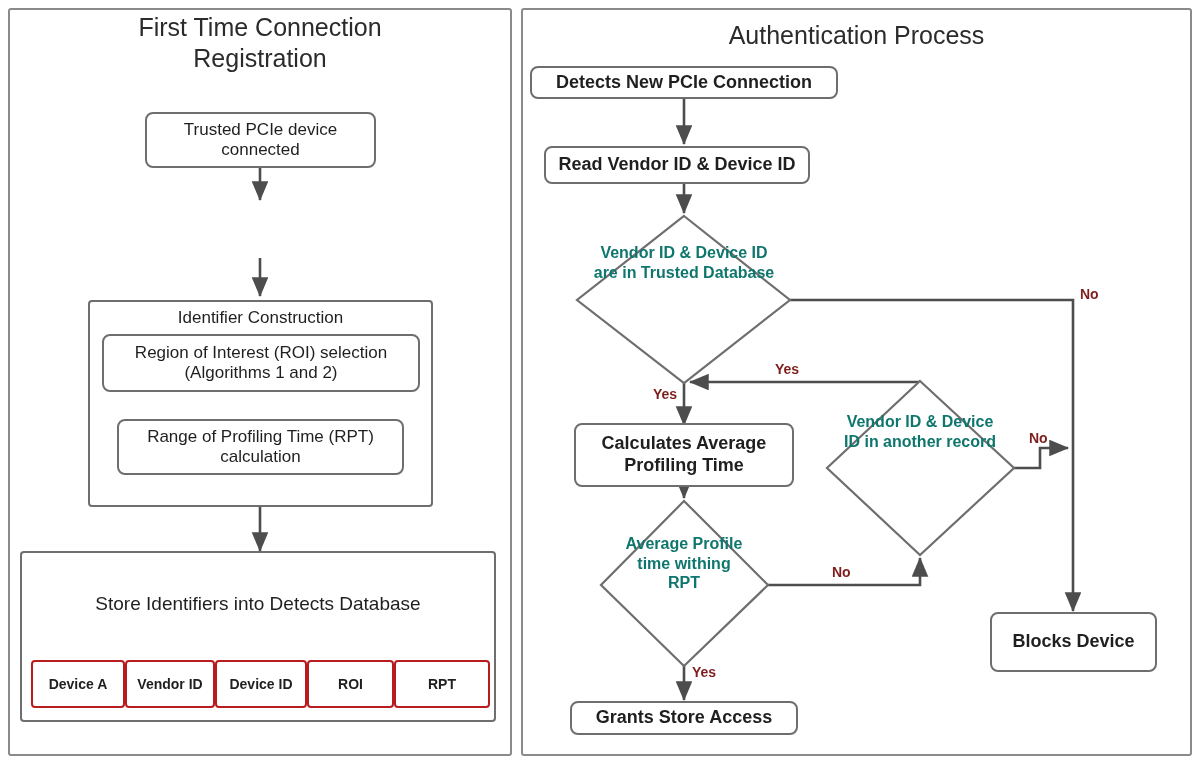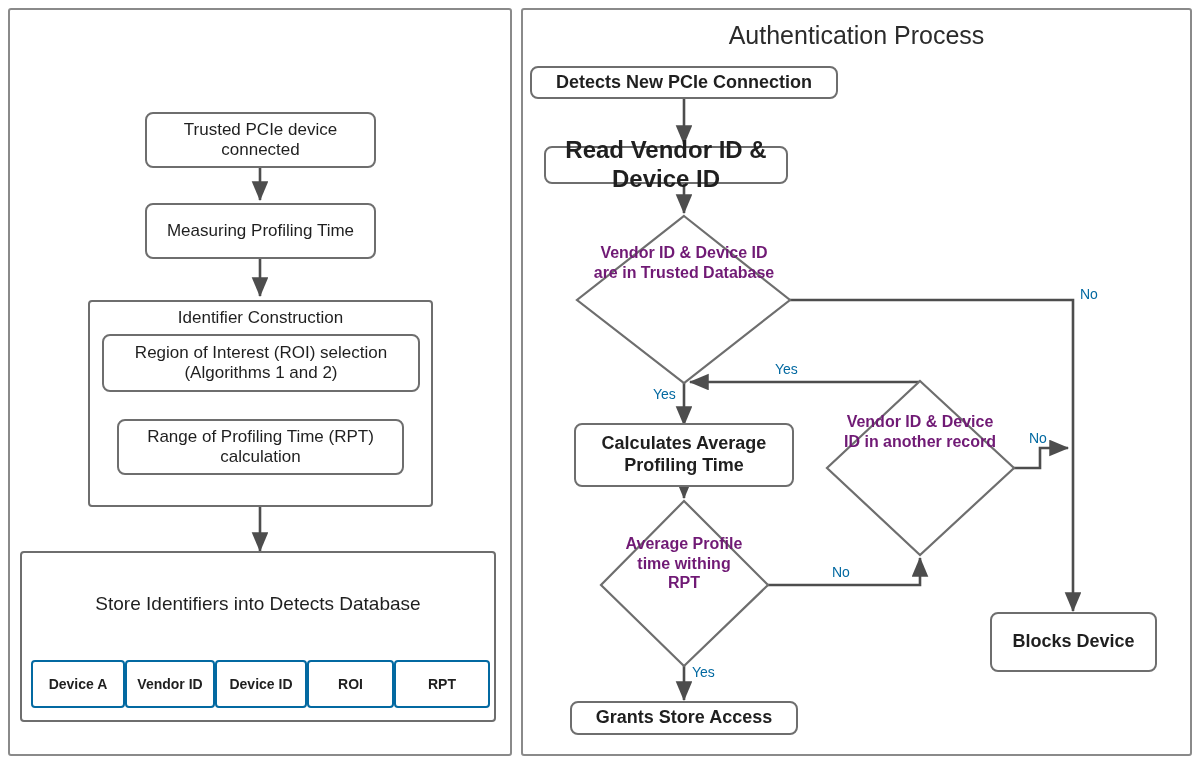--- a/index.html
+++ b/index.html
@@ -70,57 +70,61 @@
   .group-label {
     position: absolute;
     text-align: center;
     font-size: 17px;
     color: #1f1f1f;
     font-weight: 400;
   }
   .cell {
     position: absolute;
     box-sizing: border-box;
-    border: 2px solid #0369a1;
+    border: 2px solid #b91c1c;
     border-radius: 4px;
     background: #ffffff;
     display: flex;
     align-items: center;
     justify-content: center;
     text-align: center;
     font-weight: bold;
     font-size: 14px;
     color: #1f1f1f;
     line-height: 1.2;
   }
   .diamond-label {
     position: absolute;
     text-align: center;
     font-weight: bold;
     font-size: 16px;
-    color: #701a75;
+    color: #0f766e;
     line-height: 1.22;
     pointer-events: none;
   }
   .edge-label {
     position: absolute;
-    font-weight: normal;
+    font-weight: bold;
     font-size: 14px;
-    color: #0369a1;
+    color: #7f1d1d;
     white-space: nowrap;
   }
 </style>
 </head>
 <body>
 
 <div id="canvas">
 
   <div class="panel" style="left:8px; top:8px; width:504px; height:748px;"></div>
   <div class="panel" style="left:521px; top:8px; width:671px; height:748px;"></div>
 
+  <div class="panel-title" style="left:8px; top:12px; width:504px;">
+    <div>First Time Connection</div>
+    <div>Registration</div>
+  </div>
 
   <div class="panel-title" style="left:521px; top:20px; width:671px;">Authentication Process</div>
 
   <svg class="layer" viewBox="0 0 1200 764">
     <defs>
       <marker id="arrow" markerWidth="9" markerHeight="9" refX="7.2" refY="3.2" orient="auto" markerUnits="strokeWidth">
         <path d="M0,0 L7.6,3.2 L0,6.4 z" fill="#4d4d4d"></path>
       </marker>
     </defs>
     <g stroke="#4d4d4d" stroke-width="2.6" fill="none" marker-end="url(#arrow)">
@@ -151,23 +155,20 @@
       <polygon points="684,216 790,300 684,383 577,300"></polygon>
       <polygon points="920,381 1014,468 920,555 827,468"></polygon>
       <polygon points="684,501 768,585 684,666 601,585"></polygon>
     </g>
   </svg>
 
   <div class="node plain" style="left:145px; top:112px; width:231px; height:56px;">
     <span>Trusted PCIe device connected</span>
   </div>
 
-  <div class="node plain" style="left:145px; top:203px; width:231px; height:56px;">
-    <span>Measuring Profiling Time</span>
-  </div>
 
   <div class="group-box" style="left:88px; top:300px; width:345px; height:207px;"></div>
   <div class="group-label" style="left:88px; top:308px; width:345px;">Identifier Construction</div>
 
   <div class="node plain" style="left:102px; top:334px; width:318px; height:58px; padding:0 6px;">
     <span>Region of Interest (ROI) selection (Algorithms 1 and 2)</span>
   </div>
 
   <div class="node plain" style="left:117px; top:419px; width:287px; height:56px; padding:0 11px;">
     <span>Range of Profiling Time (RPT) calculation</span>
@@ -189,21 +190,21 @@
     <span>ROI</span>
   </div>
   <div class="cell" style="left:394px; top:660px; width:96px; height:48px;">
     <span>RPT</span>
   </div>
 
   <div class="node bold" style="left:530px; top:66px; width:308px; height:33px; font-size:18px;">
     <span>Detects New PCIe Connection</span>
   </div>
 
-  <div class="node bold" style="left:544px; top:146px; width:244px; height:38px; font-size:24px;">
+  <div class="node bold" style="left:544px; top:146px; width:266px; height:38px; font-size:18px;">
     <span>Read Vendor ID &amp; Device ID</span>
   </div>
 
   <div class="diamond-label" style="left:592px; top:243px; width:184px;">Vendor ID &amp; Device ID are in Trusted Database</div>
 
   <div class="node bold" style="left:574px; top:423px; width:220px; height:64px; font-size:18px;">
     <span>Calculates Average Profiling Time</span>
   </div>
 
   <div class="diamond-label" style="left:843px; top:412px; width:154px;">Vendor ID &amp; Device ID in another record</div>

